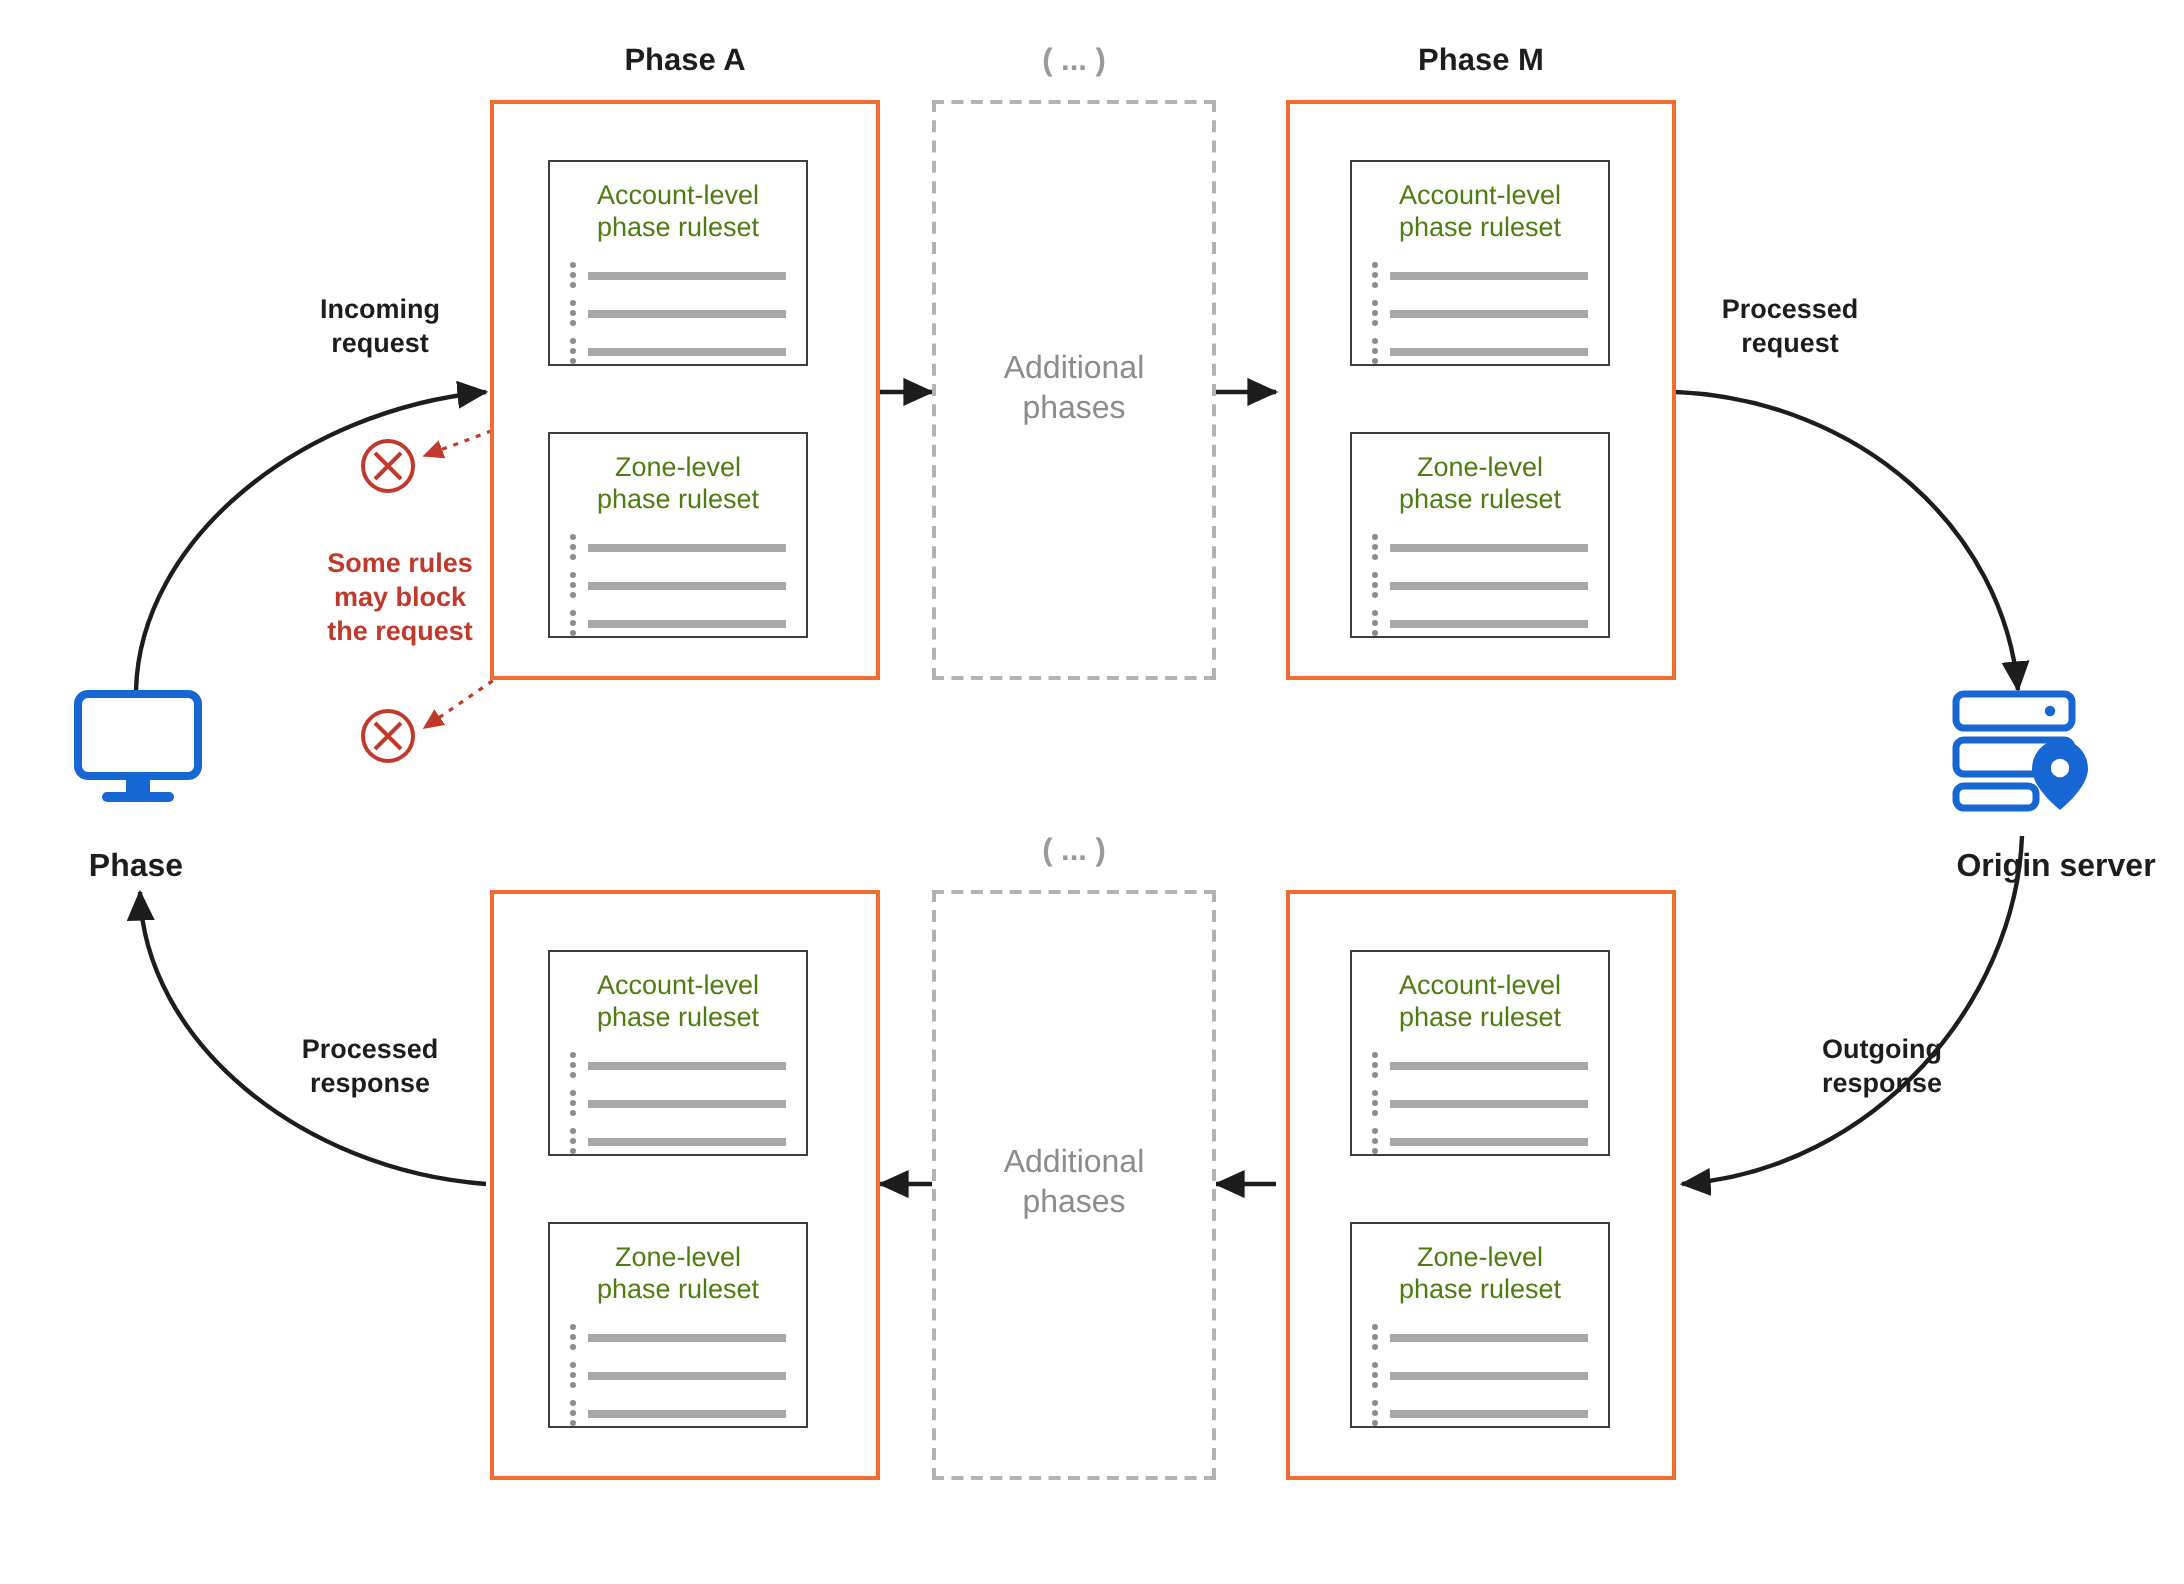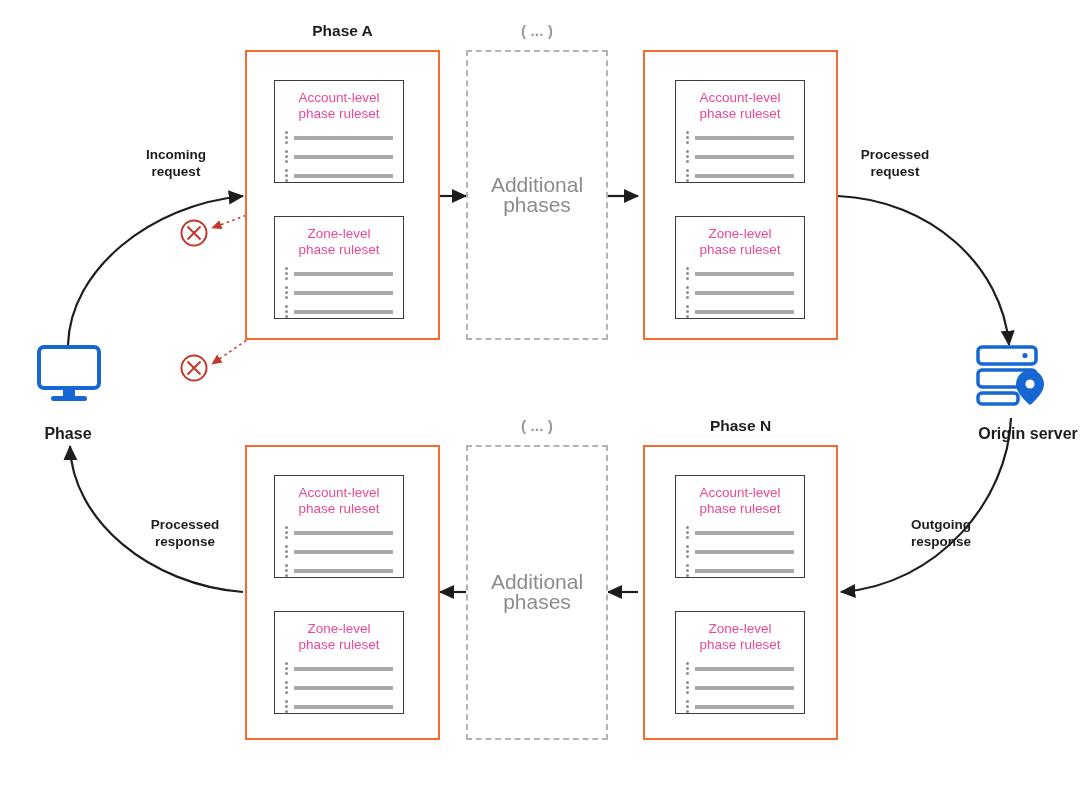--- a/index.html
+++ b/index.html
@@ -54,21 +54,21 @@
   .ruleset {
     position: absolute;
     border: 1.2px solid #3d3d3d;
     background: #ffffff;
     box-sizing: border-box;
     padding: 9px 10px 8px 10px;
   }
   .ruleset .rs-title {
     font-size: 13.5px;
     line-height: 16px;
-    color: #ec4899;
+    color: #4d7c0f;
     text-align: center;
     white-space: pre-line;
   }
   .rs-lines {
     margin-top: 9px;
     display: flex;
     flex-direction: column;
     gap: 6px;
   }
   .rs-row {
@@ -89,21 +89,21 @@
     background: #8c8c8c;
     border-radius: 50%;
   }
   .rs-bar {
     flex: 1;
     height: 4px;
     background: #a8a8a8;
   }
   .additional-label {
     position: absolute;
-    font-size: 21px;
+    font-size: 16px;
     line-height: 20px;
     color: #8c8c8c;
     text-align: center;
     white-space: pre-line;
   }
   .flow-label {
     position: absolute;
     font-size: 13.5px;
     line-height: 17px;
     font-weight: bold;
@@ -258,20 +258,21 @@
         <span class="rs-bar"></span>
       </div>
     </div>
   </div>
 
   <div class="phase-ellipsis" style="left:466px; top:22px; width:142px;">( ... )</div>
   <div class="phase-box dashed" style="left:466px; top:50px; width:142px; height:290px;"></div>
   <div class="additional-label" style="left:466px; top:175px; width:142px;">Additional
 phases</div>
 
+  <div class="phase-title" style="left:643px; top:22px; width:195px;">Phase M</div>
   <div class="phase-box" style="left:643px; top:50px; width:195px; height:290px;"></div>
 
   <div class="ruleset" style="left:675px; top:80px; width:130px; height:103px;">
     <div class="rs-title">Account-level
 phase ruleset</div>
     <div class="rs-lines">
       <div class="rs-row">
         <span class="rs-dots">
             <span class="rs-dot"></span>
             <span class="rs-dot"></span>
@@ -391,21 +392,20 @@
         <span class="rs-bar"></span>
       </div>
     </div>
   </div>
 
   <div class="phase-ellipsis" style="left:466px; top:417px; width:142px;">( ... )</div>
   <div class="phase-box dashed" style="left:466px; top:445px; width:142px; height:295px;"></div>
   <div class="additional-label" style="left:466px; top:572px; width:142px;">Additional
 phases</div>
 
-  <div class="phase-title" style="left:643px; top:417px; width:195px;">Phase N</div>
   <div class="phase-box" style="left:643px; top:445px; width:195px; height:295px;"></div>
 
   <div class="ruleset" style="left:675px; top:475px; width:130px; height:103px;">
     <div class="rs-title">Account-level
 phase ruleset</div>
     <div class="rs-lines">
       <div class="rs-row">
         <span class="rs-dots">
             <span class="rs-dot"></span>
             <span class="rs-dot"></span>
@@ -478,23 +478,26 @@
       <circle cx="50" cy="11.5" r="2.6" fill="#1666d4"></circle>
       <rect x="3" y="26" width="58" height="17" rx="4" fill="#ffffff" stroke="#1666d4" stroke-width="3.5"></rect>
       <circle cx="50" cy="34.5" r="2.6" fill="#1666d4"></circle>
       <rect x="3" y="49" width="40" height="11" rx="4" fill="#ffffff" stroke="#1666d4" stroke-width="3.5"></rect>
       <path d="M55,26 C47,26 41,32.5 41,40.5 C41,50 55,61 55,61 C55,61 69,50 69,40.5 C69,32.5 63,26 55,26 Z" fill="#1666d4"></path>
       <circle cx="55" cy="40" r="4.6" fill="#ffffff"></circle>
     </svg>
   </div>
   <div class="node-label" style="left:948px; top:425px; width:160px;">Origin server</div>
 
-  <div class="flow-label" style="left:111px; top:146px; width:130px;">Incoming
+  <div class="flow-label" style="left:125px; top:146px; width:130px;">Incoming
 request</div>
   <div class="flow-label" style="left:830px; top:146px; width:130px;">Processed
 request</div>
   <div class="flow-label" style="left:878px; top:516px; width:126px;">Outgoing
 response</div>
   <div class="flow-label" style="left:120px; top:516px; width:130px;">Processed
 response</div>
 
+  <div class="block-note" style="left:120px; top:273px; width:160px;">Some rules
+may block
+the request</div>
 
 </div>
 
 </body></html>

